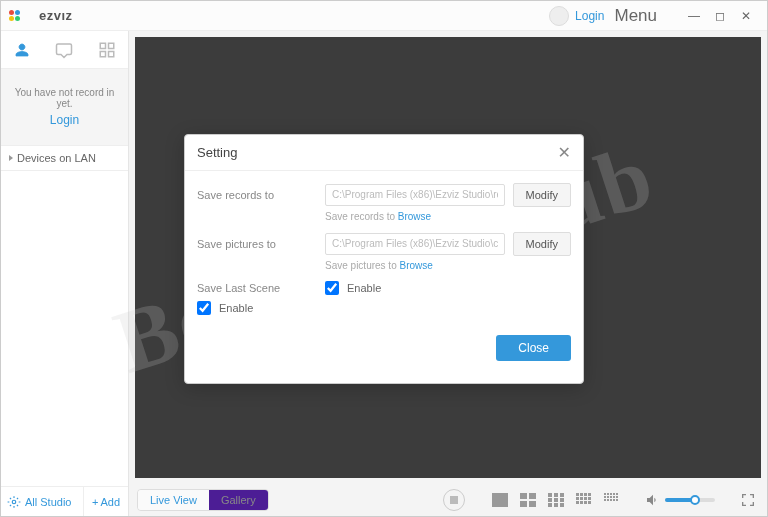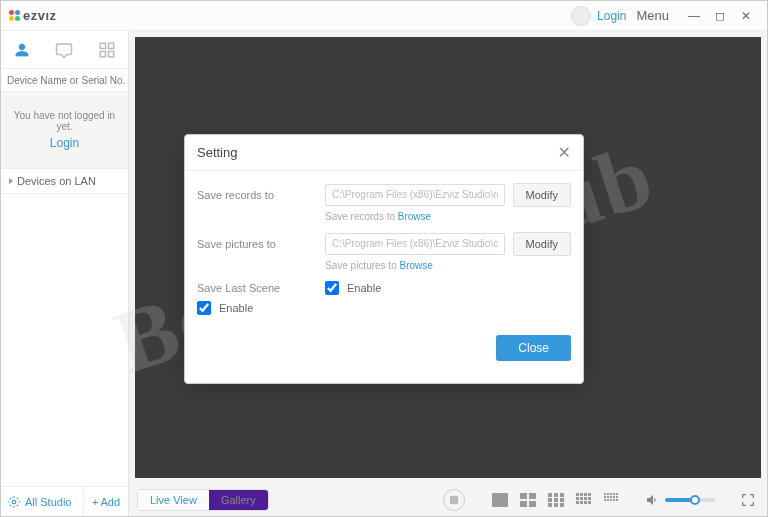--- a/index.html
+++ b/index.html
@@ -1,30 +1,30 @@
 <!DOCTYPE html>
 <html><head>
 <meta charset="utf-8">
 <style>
 * { box-sizing: border-box; margin: 0; padding: 0; font-family: "Segoe UI", Arial, sans-serif; }
 body { width: 768px; height: 517px; overflow: hidden; background: #fff; position: relative; }
 .window { width: 100%; height: 100%; border: 1px solid #ccc; display: flex; flex-direction: column; background: #fcfcfc; }
 
 
 .titlebar { height: 30px; display: flex; align-items: center; padding: 0 8px; border-bottom: 1px solid #eee; }
-.logo { display: flex; align-items: center; gap: 3px; font-size: 13px; font-weight: bold; color: #555; letter-spacing: 0.5px; }
+.logo { display: flex; align-items: center; gap: 19px; font-size: 13px; font-weight: bold; color: #555; letter-spacing: 0.5px; }
 .logo-dots { display: grid; grid-template-columns: 5px 5px; grid-template-rows: 5px 5px; gap: 1px; }
 .logo-dots span:nth-child(1){background:#e74c3c;border-radius:50%}
 .logo-dots span:nth-child(2){background:#3498db;border-radius:50%}
 .logo-dots span:nth-child(3){background:#f1c40f;border-radius:50%}
 .logo-dots span:nth-child(4){background:#2ecc71;border-radius:50%}
 .title-spacer { flex: 1; }
 .avatar-circle { width: 20px; height: 20px; border-radius: 50%; background: #eee; border:1px solid #ddd; margin-right: 6px; }
 .login-link { color: #3498db; font-size: 12px; margin-right: 10px; cursor: pointer; }
-.menu-btn { font-size: 13px; color: #666; margin-right: 12px; cursor: pointer; }
+.menu-btn { font-size: 17px; color: #666; margin-right: 24px; cursor: pointer; }
 .win-btn { width: 26px; height: 20px; display: inline-flex; align-items: center; justify-content: center; font-size: 12px; color: #666; cursor: pointer; }
 
 
 .main { flex: 1; display: flex; min-height: 0; }
 
 
 .sidebar { width: 128px; min-width:128px; border-right: 1px solid #e5e5e5; background: #fff; display: flex; flex-direction: column; }
 .sidebar-tabs { height: 38px; display: flex; border-bottom: 1px solid #eee; }
 .s-tab { flex:1; display:flex; align-items:center; justify-content:center; cursor:pointer; }
 .s-tab svg { width:18px; height:18px; }
@@ -127,30 +127,23 @@
         </div>
         <div class="s-tab">
           <svg viewBox="0 0 24 24">
               <rect x="3" y="3" width="7" height="7" fill="none" stroke-width="2"></rect>
               <rect x="14" y="3" width="7" height="7" fill="none" stroke-width="2"></rect>
               <rect x="3" y="14" width="7" height="7" fill="none" stroke-width="2"></rect>
               <rect x="14" y="14" width="7" height="7" fill="none" stroke-width="2"></rect>
             </svg>
         </div>
       </div>
-      <div class="search-row">
-        <input class="search-input" placeholder="Device Name or Serial No." style="">
-        <svg class="search-ic" viewBox="0 0 24 24">
-            <circle cx="10" cy="10" r="6" stroke-width="2"></circle>
-            <line x1="15" y1="15" x2="20" y2="20" stroke-width="2"></line>
-          </svg>
-      </div>
       <div class="side-sec">
         <div class="side-body">
-          <div class="notlog">You have not logged in yet.</div>
+          <div class="notlog">You have not record in yet.</div>
           <div class="login2">Login</div>
         </div>
       </div>
       <div class="side-sec">
         <div class="side-sec-h">
           <span class="caret right"></span>
           <span>Devices on LAN</span>
         </div>
       </div>
       <div class="side-spacer"></div>

